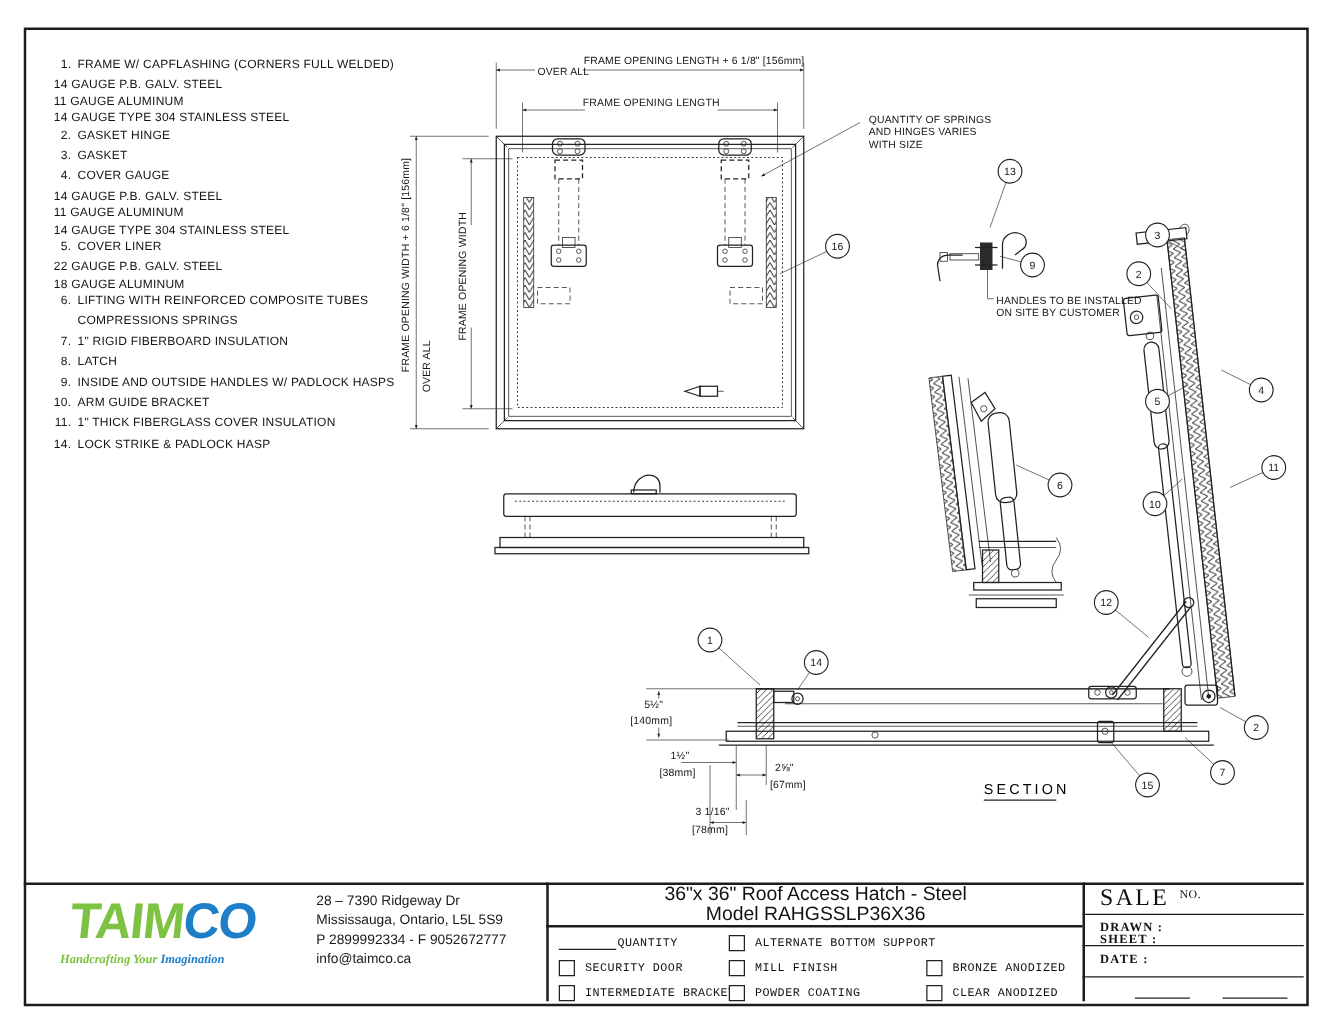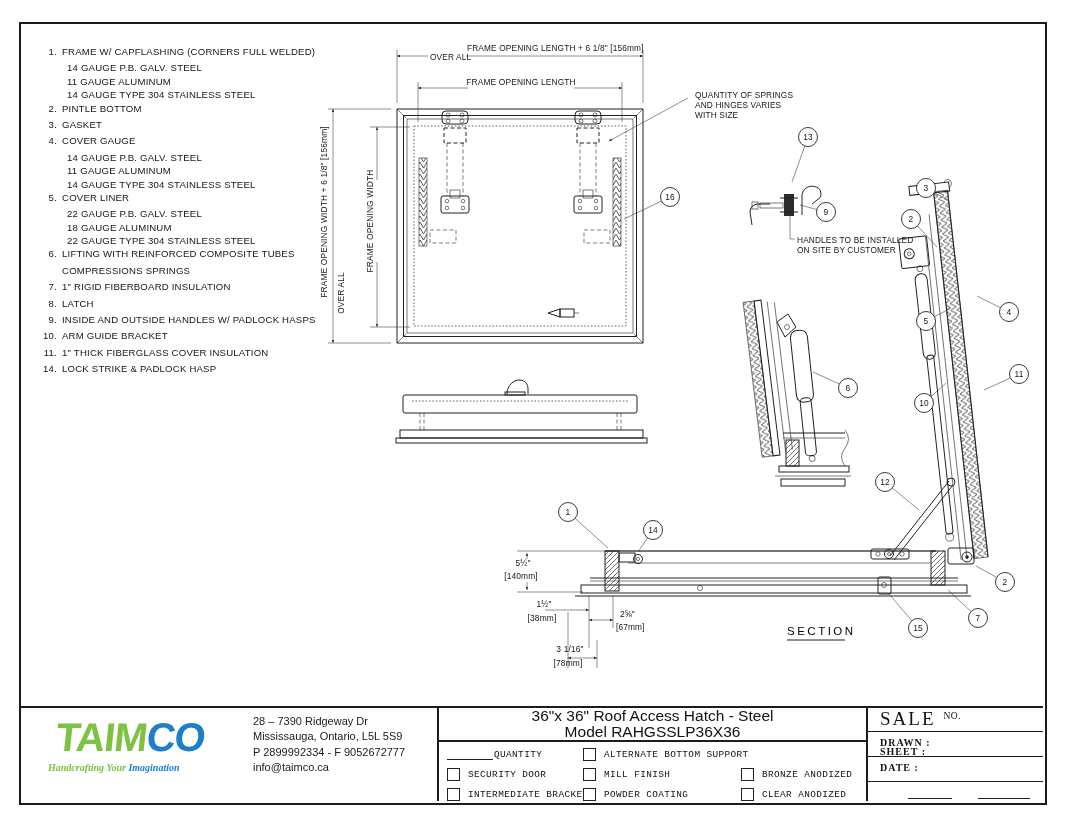--- a/index.html
+++ b/index.html
@@ -3,21 +3,21 @@
 <meta charset="utf-8">
 <style>
   html,body{margin:0;padding:0;background:#ffffff;width:1066px;height:824px;overflow:hidden;
     font-family:"Liberation Sans",sans-serif;-webkit-font-smoothing:antialiased;}
   .abs{position:absolute;}
   
   #sheet-border{left:19px;top:22px;width:1024px;height:779px;border:2.5px solid #1c1c1c;}
   
   #parts-list{left:38px;top:46px;width:320px;font-size:9.6px;letter-spacing:.2px;color:#141414;}
   .pl-line{height:16.4px;white-space:nowrap;display:flex;}
-  .pl-line.sub{height:13.4px;padding-left:5px;}
+  .pl-line.sub{height:13.4px;padding-left:5px;flex-direction:column;}
   .pl-line .num{display:inline-block;width:19px;text-align:right;margin-right:5px;flex:0 0 auto;}
   
   #dwg{position:absolute;left:0;top:0;}
   .ln{stroke:#222;fill:none;stroke-width:1;}
   .thin{stroke-width:.6;}
   .dash{stroke-dasharray:4 2.5;}
   .dot{stroke-dasharray:1.6 1.8;stroke-width:.7;}
   .ext{stroke:#333;stroke-width:.55;}
   text.t{font:8.3px "Liberation Sans",sans-serif;fill:#161616;letter-spacing:.15px;stroke:none;}
   text.ct{font:8.4px "Liberation Sans",sans-serif;text-anchor:middle;}
@@ -368,21 +368,21 @@
     <div class="pl-line sub">
       <span class="num"></span>
       <span>11 GAUGE ALUMINUM</span>
     </div>
     <div class="pl-line sub">
       <span class="num"></span>
       <span>14 GAUGE TYPE 304 STAINLESS STEEL</span>
     </div>
     <div class="pl-line">
       <span class="num">2.</span>
-      <span>PINTLE BOTTOM</span>
+      <span>GASKET HINGE</span>
     </div>
     <div class="pl-line">
       <span class="num">3.</span>
       <span>GASKET</span>
     </div>
     <div class="pl-line">
       <span class="num">4.</span>
       <span>COVER GAUGE</span>
     </div>
     <div class="pl-line sub">
@@ -401,24 +401,20 @@
       <span class="num">5.</span>
       <span>COVER LINER</span>
     </div>
     <div class="pl-line sub">
       <span class="num"></span>
       <span>22 GAUGE P.B. GALV. STEEL</span>
     </div>
     <div class="pl-line sub">
       <span class="num"></span>
       <span>18 GAUGE ALUMINUM</span>
-    </div>
-    <div class="pl-line sub">
-      <span class="num"></span>
-      <span>22 GAUGE TYPE 304 STAINLESS STEEL</span>
     </div>
     <div class="pl-line">
       <span class="num">6.</span>
       <span>LIFTING WITH REINFORCED COMPOSITE TUBES</span>
     </div>
     <div class="pl-line">
       <span class="num"></span>
       <span>COMPRESSIONS SPRINGS</span>
     </div>
     <div class="pl-line">

